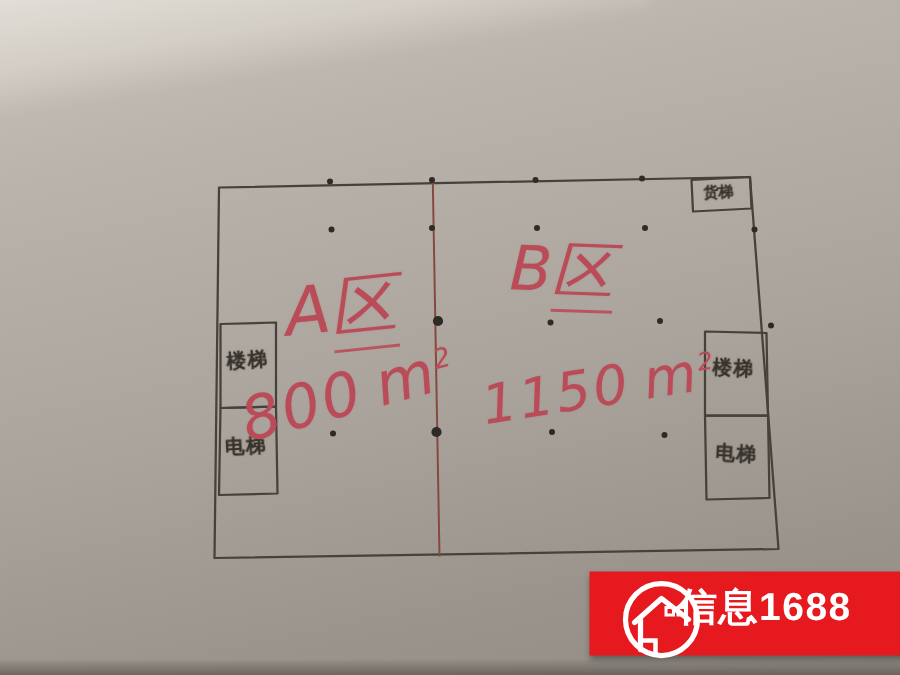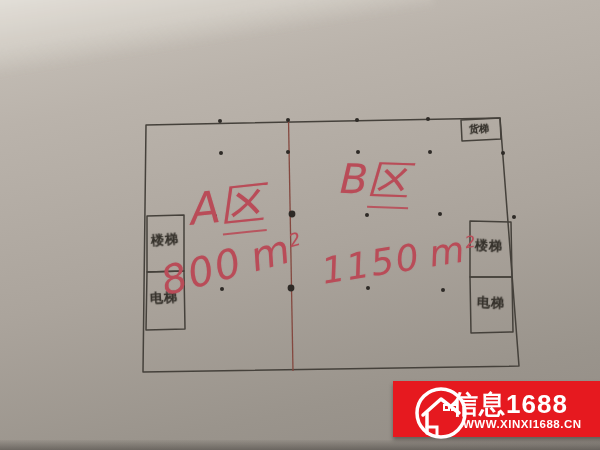--- a/index.html
+++ b/index.html
@@ -114,17 +114,16 @@
   <div class="banner">
     <svg width="56" height="58" viewBox="0 0 56 58">
       <circle cx="28" cy="30" r="24" fill="none" stroke="#fff" stroke-width="3.5"></circle>
       <path d="M10 32 L28 16 L46 30" fill="none" stroke="#fff" stroke-width="3.5" stroke-linecap="round" stroke-linejoin="round"></path>
       <path d="M14 30 L14 50" fill="none" stroke="#fff" stroke-width="3.5" stroke-linecap="round"></path>
       <path d="M14 44 L24 44 L24 52" fill="none" stroke="#fff" stroke-width="3" stroke-linecap="round"></path>
       <rect x="31" y="22" width="5" height="5" fill="none" stroke="#fff" stroke-width="2"></rect>
       <rect x="39" y="22" width="5" height="5" fill="none" stroke="#fff" stroke-width="2"></rect>
     </svg>
     <div class="brand">信息1688</div>
-    <div class="site">WWW.XINXI1688.CN</div>
   </div>
 
   <div class="bottom-shade"></div>
 </div>
 
 </body></html>

